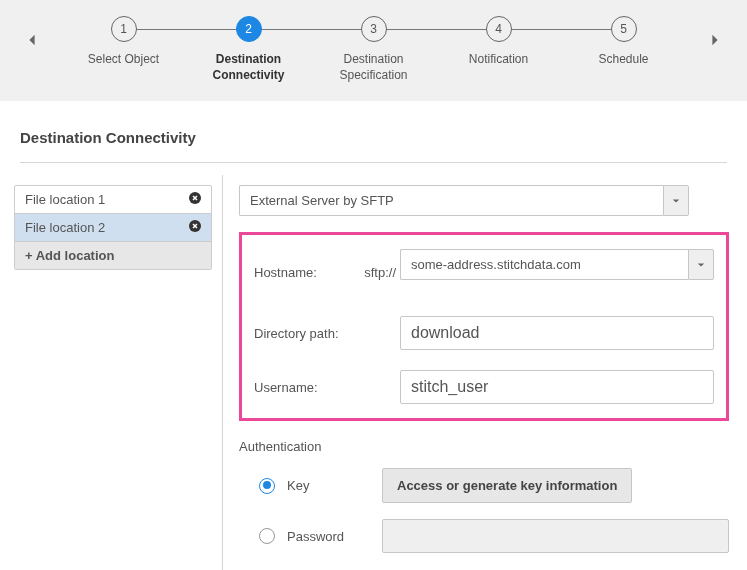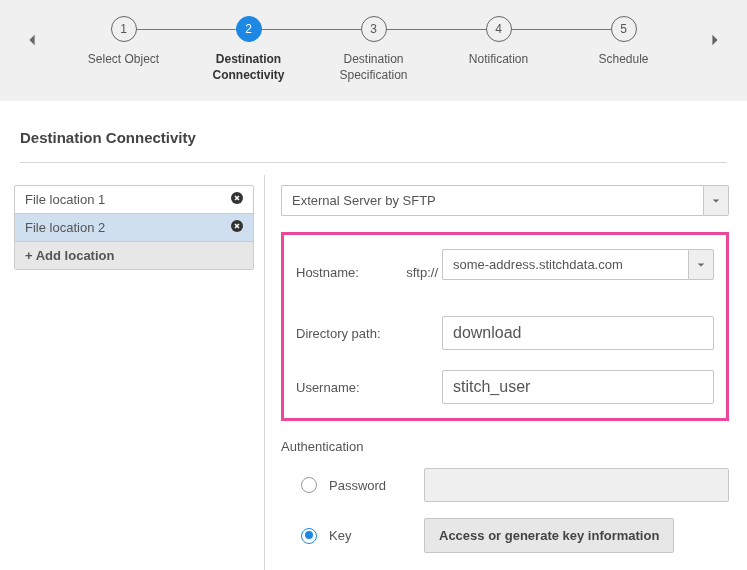--- a/index.html
+++ b/index.html
@@ -96,21 +96,21 @@
     }
 
     
     .main {
       display:flex;
       align-items:flex-start;
       padding: 22px 14px 10px 14px;
     }
 
     .loc-list {
-      width:240px;
+      width:198px;
       border:1px solid #ccc;
       border-radius:2px;
       overflow:hidden;
     }
     .loc-item {
       display:flex;
       align-items:center;
       justify-content:space-between;
       padding:6px 10px;
       font-size:13px;
@@ -361,27 +361,27 @@
         <div class="row-spacer"></div>
         <input class="text-input" type="text" value="stitch_user" style="">
       </div>
 
     </div>
 
     
     <div class="auth-title">Authentication</div>
 
     <div class="auth-row">
+      <div class="radio checked"></div>
+      <div class="radio-label">Key</div>
+      <button class="btn" type="button">Access or generate key information</button>
+    </div>
+
+    <div class="auth-row">
       <div class="radio"></div>
       <div class="radio-label">Password</div>
       <div class="disabled-field"></div>
     </div>
 
-    <div class="auth-row">
-      <div class="radio checked"></div>
-      <div class="radio-label">Key</div>
-      <button class="btn" type="button">Access or generate key information</button>
-    </div>
-
     <button class="btn test-btn" type="button">Test connection</button>
 
   </div>
 </div>
 
 </body></html>

